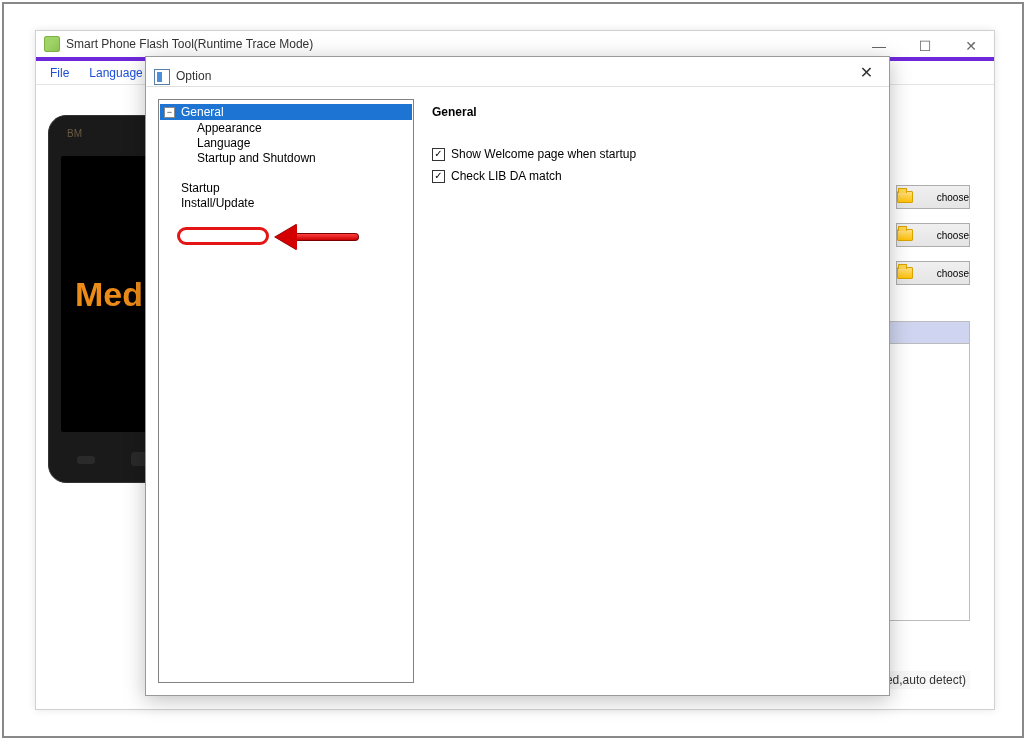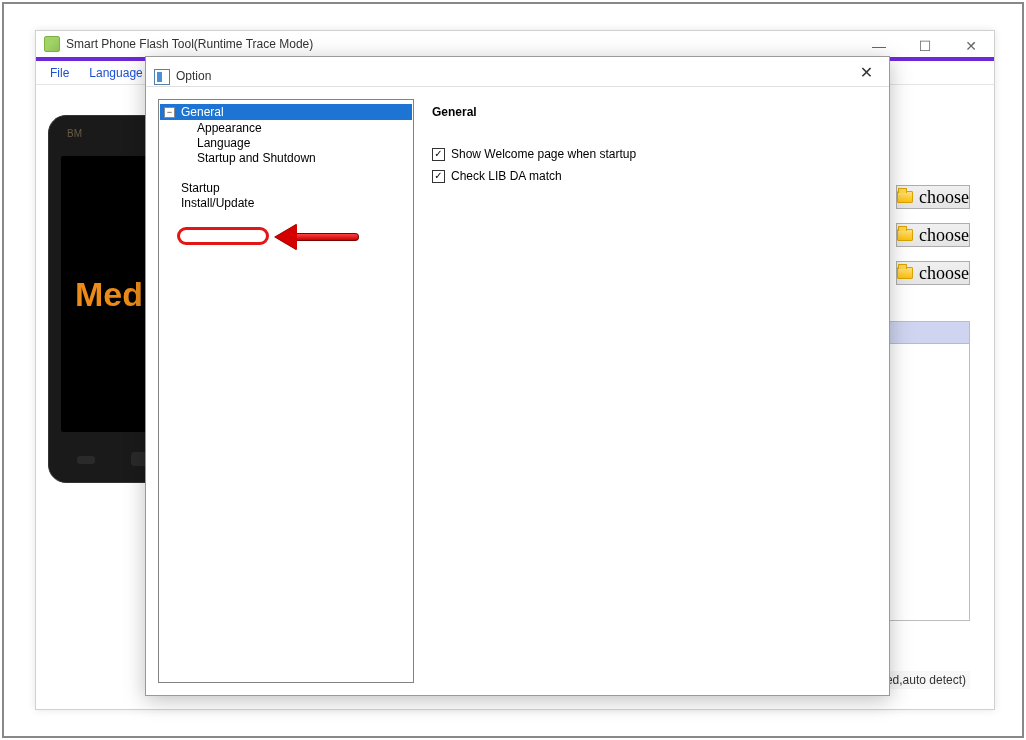--- a/index.html
+++ b/index.html
@@ -125,23 +125,22 @@
       position: absolute;
       right: 24px; top: 100px;
       display: flex; flex-direction: column; gap: 14px;
     }
     .choose-btn {
       width: 74px; height: 24px;
       border: 1px solid #adadad;
       background: linear-gradient(#f0f0f0, #e5e5e5);
       display: flex; align-items: center; justify-content: space-between;
       gap: 6px;
-      font-size: 18px;
-      cursor: pointer;
-      font-family: Liberation Serif, serif;
+      font-size: 10px;
+      cursor: pointer;
     }
     .folder-icon {
       width: 16px; height: 12px;
       background: linear-gradient(#ffe082, #ffc107);
       border: 1px solid #d9a400;
       border-radius: 1px;
       position: relative;
     }
     .folder-icon::before {
       content: "";

